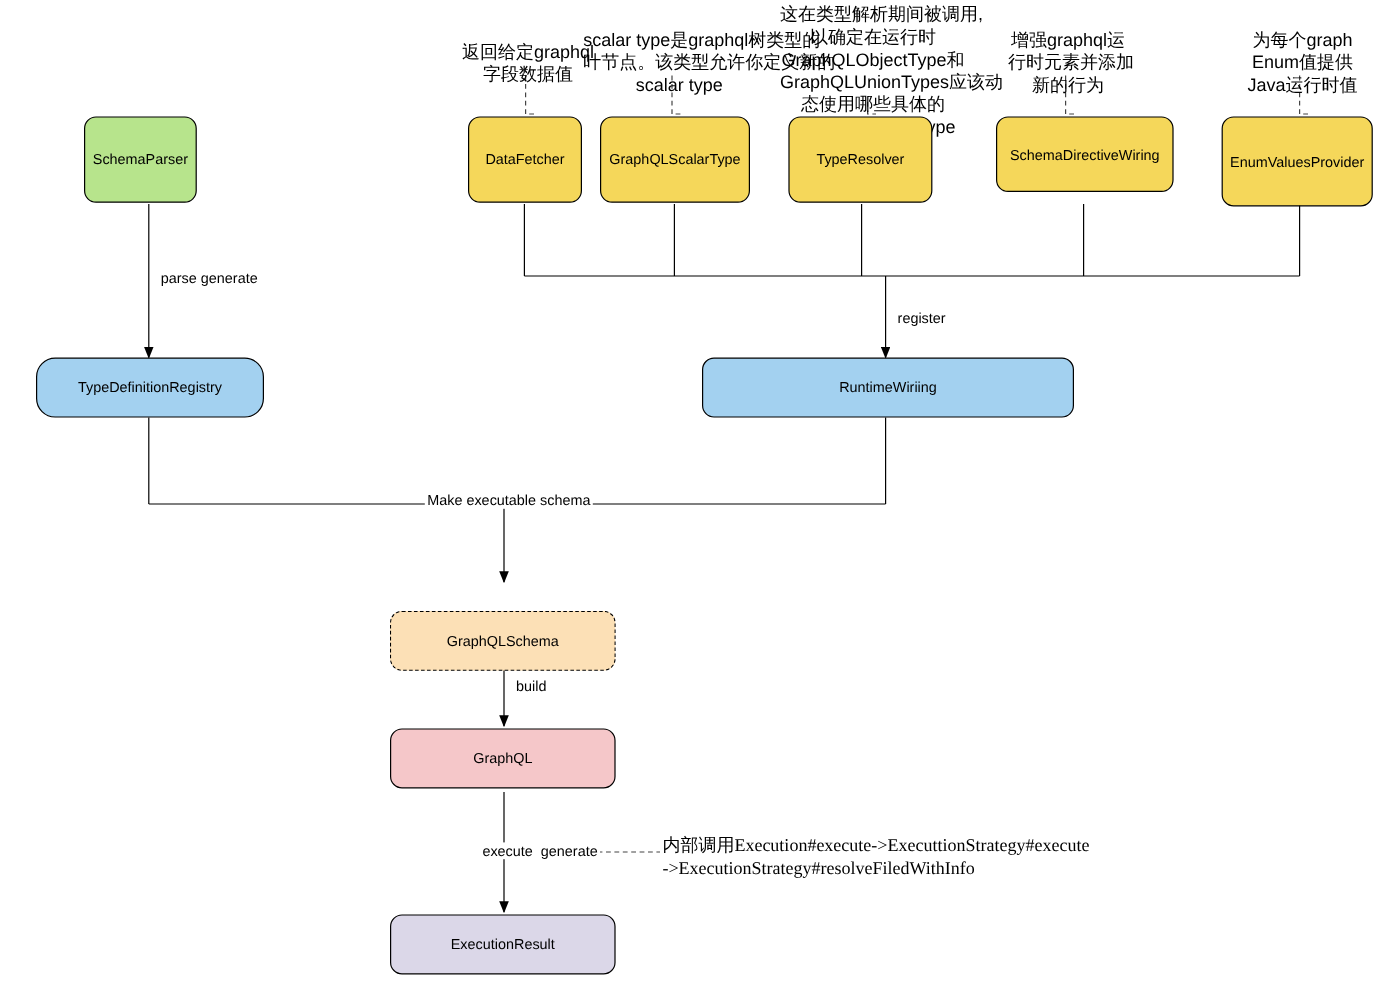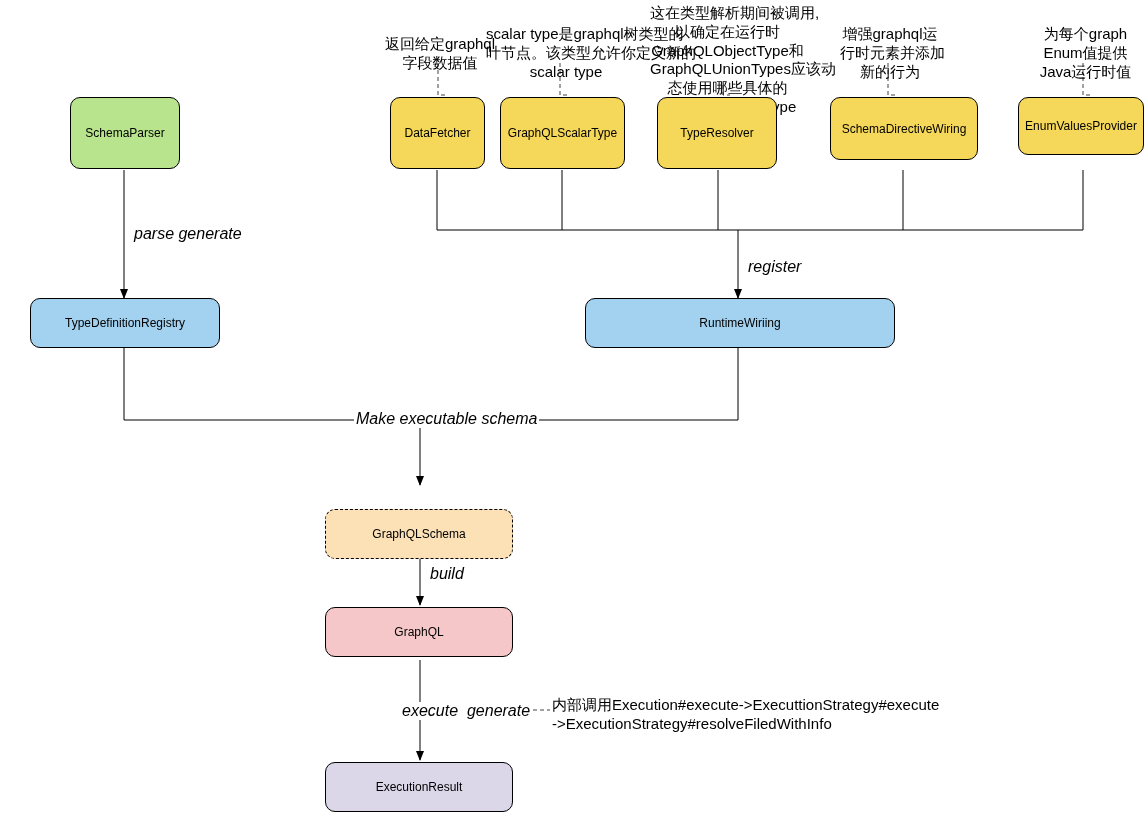--- a/index.html
+++ b/index.html
@@ -32,25 +32,24 @@
   .purple { background: #dbd7e8; }
   .annotation {
     position: absolute;
     font-size: 15px;
     text-align: center;
     line-height: 1.25;
     color: #000;
   }
   .edge-label {
     position: absolute;
-    font-size: 16px;
+    font-size: 12px;
     background: #fff;
     padding: 0 2px;
     white-space: pre;
-    font-style: italic;
   }
   svg.arrows {
     position: absolute;
     top: 0; left: 0;
     width: 1146px;
     height: 832px;
     pointer-events: none;
   }
 </style>
 </head>
@@ -107,41 +106,41 @@
 GraphQLUnionTypes应该动
 态使用哪些具体的
 GraphQLObjectType</div>
 <div class="annotation" style="left:840px; top:25px; width:100px; white-space:pre;">增强graphql运
 行时元素并添加
 新的行为</div>
 <div class="annotation" style="left:1038px; top:25px; width:95px; white-space:pre;">为每个graph
 Enum值提供
 Java运行时值</div>
 
-<div class="node green" style="left:70px; top:97px; width:110px; height:72px;">
+<div class="node green" style="left:70px; top:97px; width:94px; height:72px;">
   <span>SchemaParser</span>
 </div>
 
 <div class="node yellow" style="left:390px; top:97px; width:95px; height:72px;">
   <span>DataFetcher</span>
 </div>
 <div class="node yellow" style="left:500px; top:97px; width:125px; height:72px;">
   <span>GraphQLScalarType</span>
 </div>
 <div class="node yellow" style="left:657px; top:97px; width:120px; height:72px;">
   <span>TypeResolver</span>
 </div>
 <div class="node yellow" style="left:830px; top:97px; width:148px; height:63px;">
   <span>SchemaDirectiveWiring</span>
 </div>
-<div class="node yellow" style="left:1018px; top:97px; width:126px; height:58px;">
+<div class="node yellow" style="left:1018px; top:97px; width:126px; height:75px;">
   <span>EnumValuesProvider</span>
 </div>
 
-<div class="node blue" style="left:30px; top:298px; width:190px; height:50px;">
+<div class="node blue" style="left:30px; top:298px; width:190px; height:50px;border-radius:16px;">
   <span>TypeDefinitionRegistry</span>
 </div>
 <div class="node blue" style="left:585px; top:298px; width:310px; height:50px;">
   <span>RuntimeWiriing</span>
 </div>
 
 <div class="node orange dashed" style="left:325px; top:487px; width:188px; height:50px;margin-top:22px;">
   <span>GraphQLSchema</span>
 </div>
 
@@ -152,14 +151,14 @@
 <div class="node purple" style="left:325px; top:762px; width:188px; height:50px;align-items:center;">
   <span>ExecutionResult</span>
 </div>
 
 <div class="edge-label" style="left:132px; top:225px;">parse generate</div>
 <div class="edge-label" style="left:746px; top:258px;">register</div>
 <div class="edge-label" style="left:354px; top:410px;text-align:center;">Make executable schema</div>
 <div class="edge-label" style="left:428px; top:565px;">build</div>
 <div class="edge-label" style="left:400px; top:702px;">execute  generate</div>
 
-<div class="annotation" style="left:552px; top:696px; width:330px; text-align:left; white-space:pre;">内部调用Execution#execute-&gt;ExecuttionStrategy#execute
+<div class="annotation" style="left:552px; top:696px; width:330px; text-align:left; white-space:pre;font-family:Liberation Serif, serif;">内部调用Execution#execute-&gt;ExecuttionStrategy#execute
 -&gt;ExecutionStrategy#resolveFiledWithInfo</div>
 
 </body></html>

